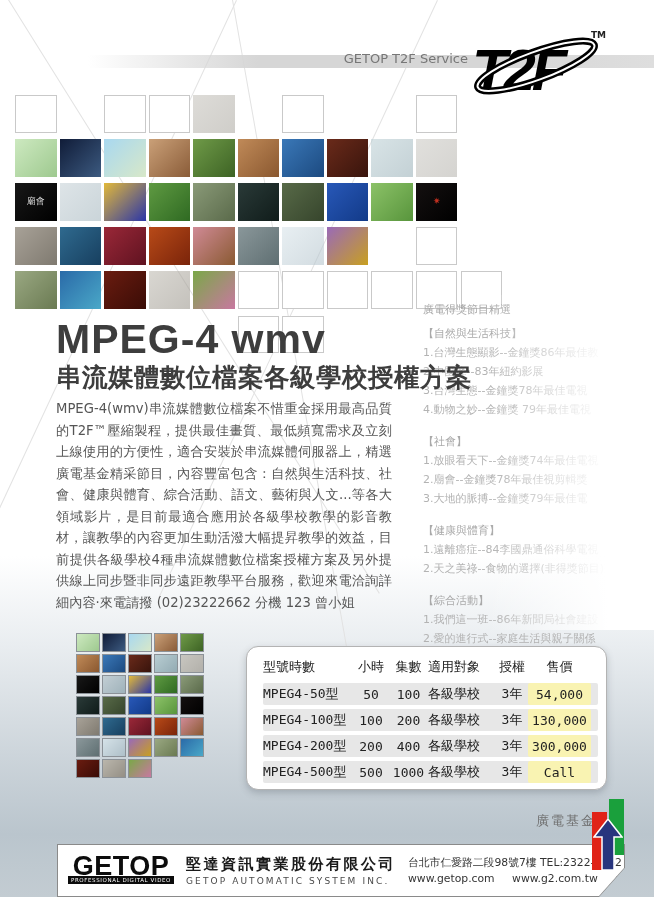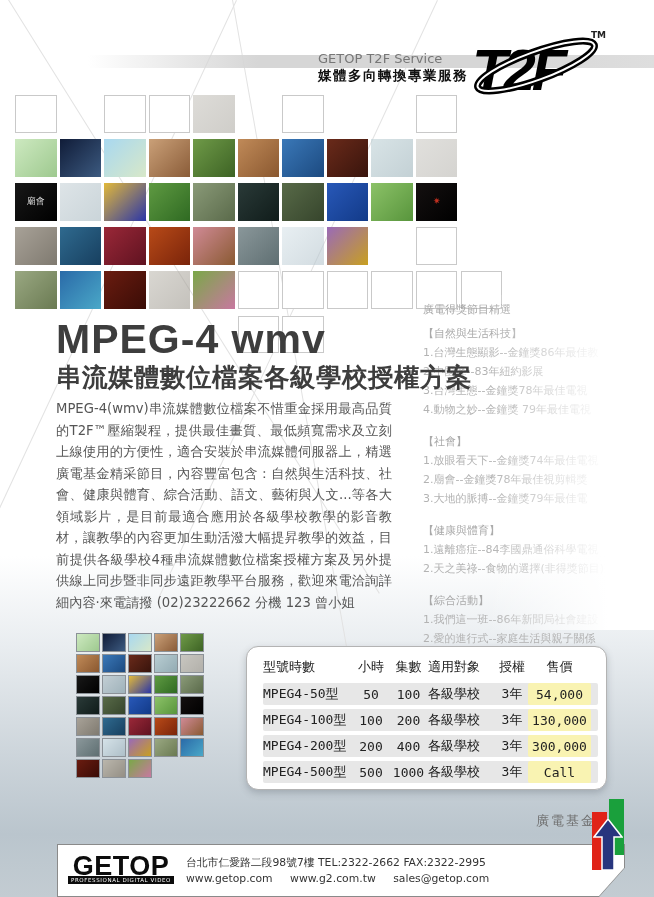--- a/index.html
+++ b/index.html
@@ -78,21 +78,20 @@
 <div class="page">
 
   <div class="deco" style="left:8px;top:0;height:700px;transform:rotate(-32deg);"></div>
   <div class="deco" style="left:232px;top:0;height:680px;transform:rotate(-10deg);"></div>
   <div class="deco" style="left:236px;top:0;height:620px;transform:rotate(25deg);"></div>
   <div class="deco" style="left:437px;top:0;height:660px;transform:rotate(25deg);"></div>
 
   <div class="band"></div>
   <div class="hdrtxt">
     <div class="en">GETOP T2F Service</div>
-    <div class="zh">媒體多向轉換專業服務</div>
   </div>
   <div class="t2f">
     <svg width="140" height="82" viewBox="0 0 140 82">
       <text x="4" y="62" font-family="Liberation Sans, sans-serif" font-size="58" font-weight="bold" font-style="italic" letter-spacing="-4" fill="#000">T2F</text>
       <ellipse cx="68" cy="38" rx="62" ry="14" fill="none" stroke="#000" stroke-width="7" transform="rotate(-20 68 38)"></ellipse>
       <ellipse cx="68" cy="38" rx="62" ry="14" fill="none" stroke="#fff" stroke-width="2" transform="rotate(-20 68 38)"></ellipse>
     </svg>
     <span class="tm">TM</span>
   </div>
 
@@ -275,20 +274,24 @@
       <polygon points="15,0 29,18 21,18 21,51 9,51 9,18 1,18" fill="#28357e" stroke="#fff" stroke-width="1.5"></polygon>
     </svg>
   </div>
 
   <div class="footwrap">
     <div class="footin">
       <div class="glogo">
         <div class="gword">GETOP</div>
         <div class="gsub">PROFESSIONAL DIGITAL VIDEO</div>
       </div>
+      <div class="company">
+        <div class="zh">堅達資訊實業股份有限公司</div>
+        <div class="en">GETOP AUTOMATIC SYSTEM INC.</div>
+      </div>
       <div class="contact">
         <div>台北市仁愛路二段98號7樓 TEL:2322-2662 FAX:2322-2995</div>
         <div class="webs">
           <span>www.getop.com</span>
           <span>www.g2.com.tw</span>
           <span>sales@getop.com</span>
         </div>
       </div>
     </div>
   </div>

